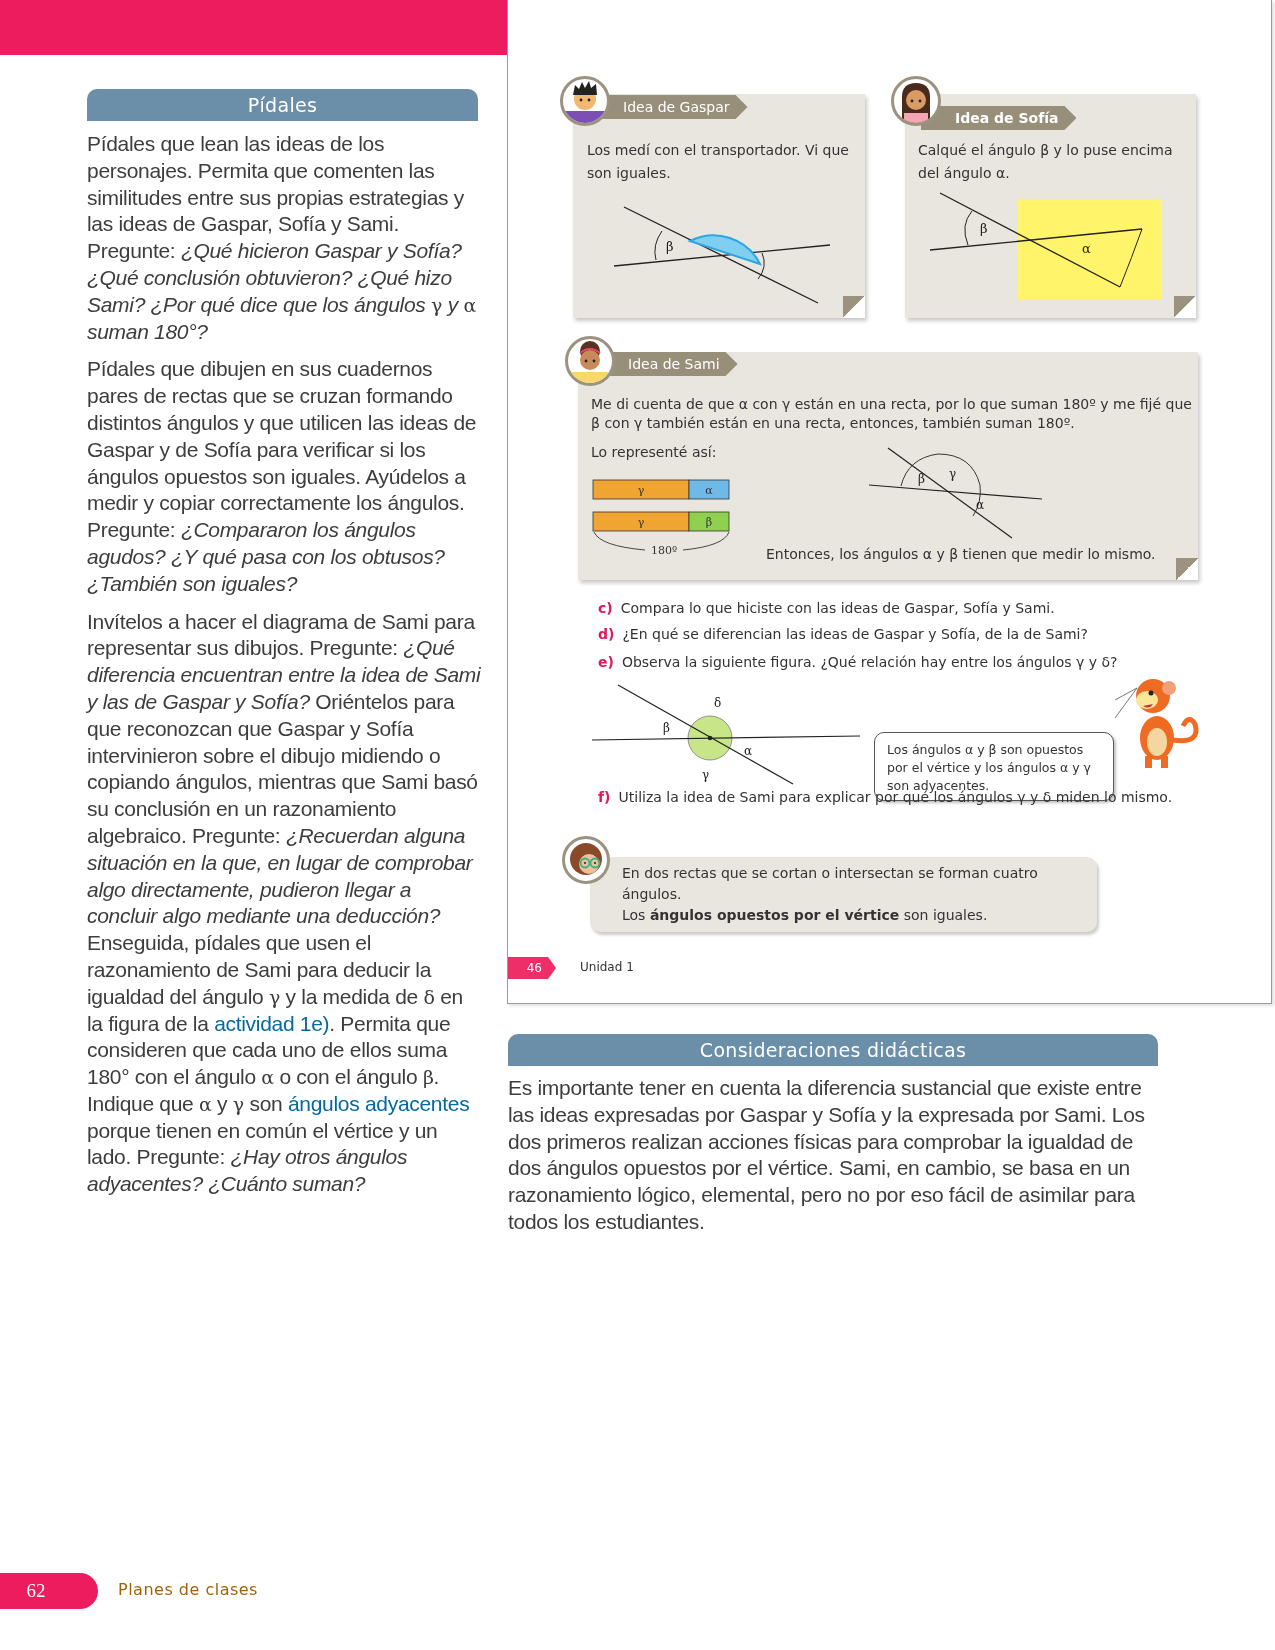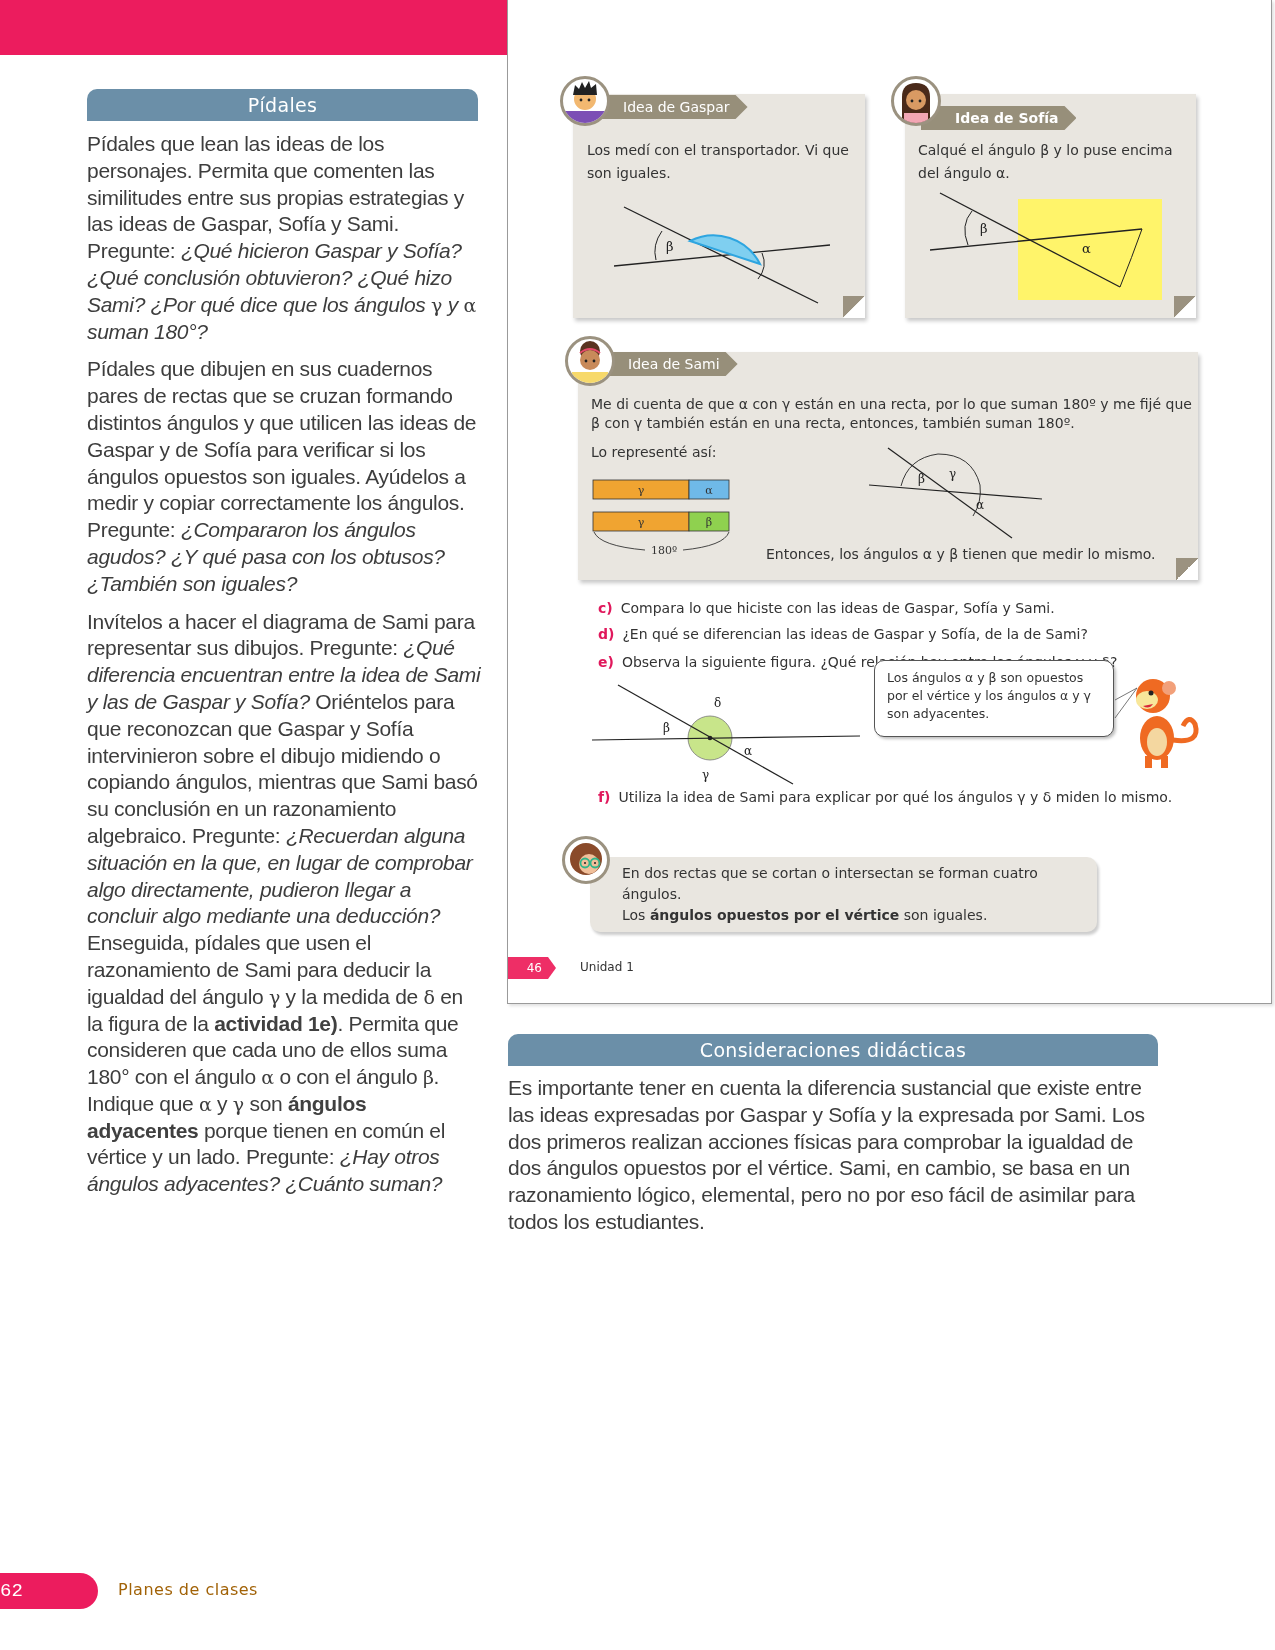--- a/index.html
+++ b/index.html
@@ -7,21 +7,21 @@
        font-family:"Liberation Sans",sans-serif;color:#3a3a3a;}
   .abs{position:absolute;}
   .pink-top{left:0;top:0;width:508px;height:55px;background:#ec1c5e;}
   .page-box{left:507px;top:0;width:765px;height:1004px;border:1.5px solid #9a9a9a;border-top:none;background:#fff;box-sizing:border-box;
             box-shadow:2px 2px 3px rgba(0,0,0,0.12);}
   .sec-header{background:#6b8fa8;color:#fff;text-align:center;border-radius:10px 10px 0 0;
               font-family:"DejaVu Sans",sans-serif;font-size:19px;line-height:32px;height:32px;letter-spacing:0.3px;}
   .body-text{font-family:"Liberation Sans",sans-serif;font-size:21px;line-height:26.8px;color:#3d3d3d;letter-spacing:-0.3px;}
   .body-text p{margin:0 0 11px 0;}
   .body-text i{font-style:italic;}
-  .body-text b{font-weight:bold;color:#404040;}
+  .body-text b{font-weight:normal;color:#0369a1;}
   .sym{font-family:"DejaVu Serif",serif;font-size:19px;}
   .card{background:#e9e6e0;box-shadow:2px 3px 4px rgba(0,0,0,0.22);}
   .fold{position:absolute;right:0;bottom:0;width:0;height:0;border-style:solid;border-width:0 0 22px 22px;
         border-color:transparent transparent #ffffff transparent;}
   .fold2{position:absolute;right:0;bottom:0;width:22px;height:22px;background:linear-gradient(135deg,#9b9280 50%,transparent 50%);}
   .tag{position:absolute;height:24px;background:#978f7a;color:#fff;font-family:"DejaVu Sans",sans-serif;font-size:14px;
        line-height:24px;padding-left:34px;padding-right:18px;
        clip-path:polygon(0 0,calc(100% - 12px) 0,100% 50%,calc(100% - 12px) 100%,0 100%);}
   .avatar{position:absolute;width:50px;height:50px;border-radius:50%;background:#fff;border:3px solid #9b9280;box-sizing:border-box;overflow:hidden;}
   .card-text{position:absolute;font-family:"DejaVu Sans",sans-serif;font-size:14px;line-height:23px;color:#333;}
@@ -29,21 +29,21 @@
   .q .lbl{color:#e0185c;font-weight:bold;margin-right:8px;}
   .bubble{position:absolute;background:#fff;border:1.5px solid #555;border-radius:10px;font-family:"DejaVu Sans",sans-serif;
           font-size:12.5px;line-height:18px;color:#333;padding:8px 12px;box-shadow:2px 2px 3px rgba(0,0,0,0.25);box-sizing:border-box;}
   .summary{position:absolute;background:#e9e6e0;border-radius:10px;box-shadow:2px 3px 3px rgba(0,0,0,0.2);
            font-family:"DejaVu Sans",sans-serif;font-size:14px;line-height:21px;color:#333;padding:6px 0 0 32px;box-sizing:border-box;}
   .summary b{font-weight:bold;}
   .unit-tab{position:absolute;background:#ee2e66;color:#fff;font-family:"DejaVu Sans",sans-serif;font-size:12px;text-align:right;
             line-height:22px;height:22px;padding-right:14px;box-sizing:border-box;
             clip-path:polygon(0 0,calc(100% - 8px) 0,100% 50%,calc(100% - 8px) 100%,0 100%);}
   .foot-tab{position:absolute;left:0;top:1573px;width:98px;height:36px;background:#ec1c5e;border-radius:0 18px 18px 0;color:#fff;
-            font-family:Liberation Mono, monospace;font-size:19px;line-height:36px;text-align:left;padding-right:26px;box-sizing:border-box;}
+            font-family:Liberation Serif, serif;font-size:19px;line-height:36px;text-align:center;padding-right:26px;box-sizing:border-box;}
   .foot-label{position:absolute;left:118px;top:1580px;font-family:"DejaVu Sans",sans-serif;font-size:16px;color:#a16207;letter-spacing:0.5px;}
   svg text{font-family:"DejaVu Serif",serif;}
 </style>
 </head>
 <body>
 
 <div class="abs pink-top"></div>
 
 <div class="abs sec-header" style="left:87px;top:89px;width:391px;">Pídales</div>
 <div class="abs body-text" id="left-text" style="left:87px;top:131px;width:395px;">
@@ -153,21 +153,21 @@
   <circle cx="122" cy="58" r="22" fill="#c8e58a" stroke="#777" stroke-width="0.8"></circle>
   <line x1="30" y1="5" x2="205" y2="104" stroke="#222" stroke-width="1.2"></line>
   <line x1="4" y1="60" x2="272" y2="56" stroke="#222" stroke-width="1.2"></line>
   <circle cx="122" cy="58" r="2.3" fill="#222"></circle>
   <text x="126" y="27" font-size="12" fill="#222">δ</text>
   <text x="75" y="52" font-size="12" fill="#222">β</text>
   <text x="156" y="75" font-size="12" fill="#222">α</text>
   <text x="114" y="99" font-size="12" fill="#222">γ</text>
 </svg>
 
-<div class="bubble" style="left:874px;top:660px;width:240px;height:77px;">Los ángulos α y β son opuestos por el vértice y los ángulos α y γ son adyacentes.</div>
+<div class="bubble" style="left:874px;top:732px;width:240px;height:69px;">Los ángulos α y β son opuestos por el vértice y los ángulos α y γ son adyacentes.</div>
 <svg class="abs" style="left:1105px;top:660px;" width="100" height="110">
   <line x1="10" y1="58" x2="32" y2="28" stroke="#555" stroke-width="0.8"></line>
   <line x1="10" y1="40" x2="32" y2="28" stroke="#555" stroke-width="0.8"></line>
   <path d="M68 80 Q96 84 90 64 Q84 54 78 66" fill="none" stroke="#ef6a22" stroke-width="5"></path>
   <ellipse cx="52" cy="78" rx="17" ry="22" fill="#ef6a22"></ellipse>
   <ellipse cx="52" cy="82" rx="10" ry="14" fill="#f4d7a0"></ellipse>
   <circle cx="48" cy="36" r="17" fill="#ef6a22"></circle>
   <circle cx="64" cy="28" r="7" fill="#f2a07a"></circle>
   <ellipse cx="42" cy="40" rx="11" ry="9" fill="#f8e79a"></ellipse>
   <circle cx="46" cy="33" r="2.5" fill="#222"></circle>

